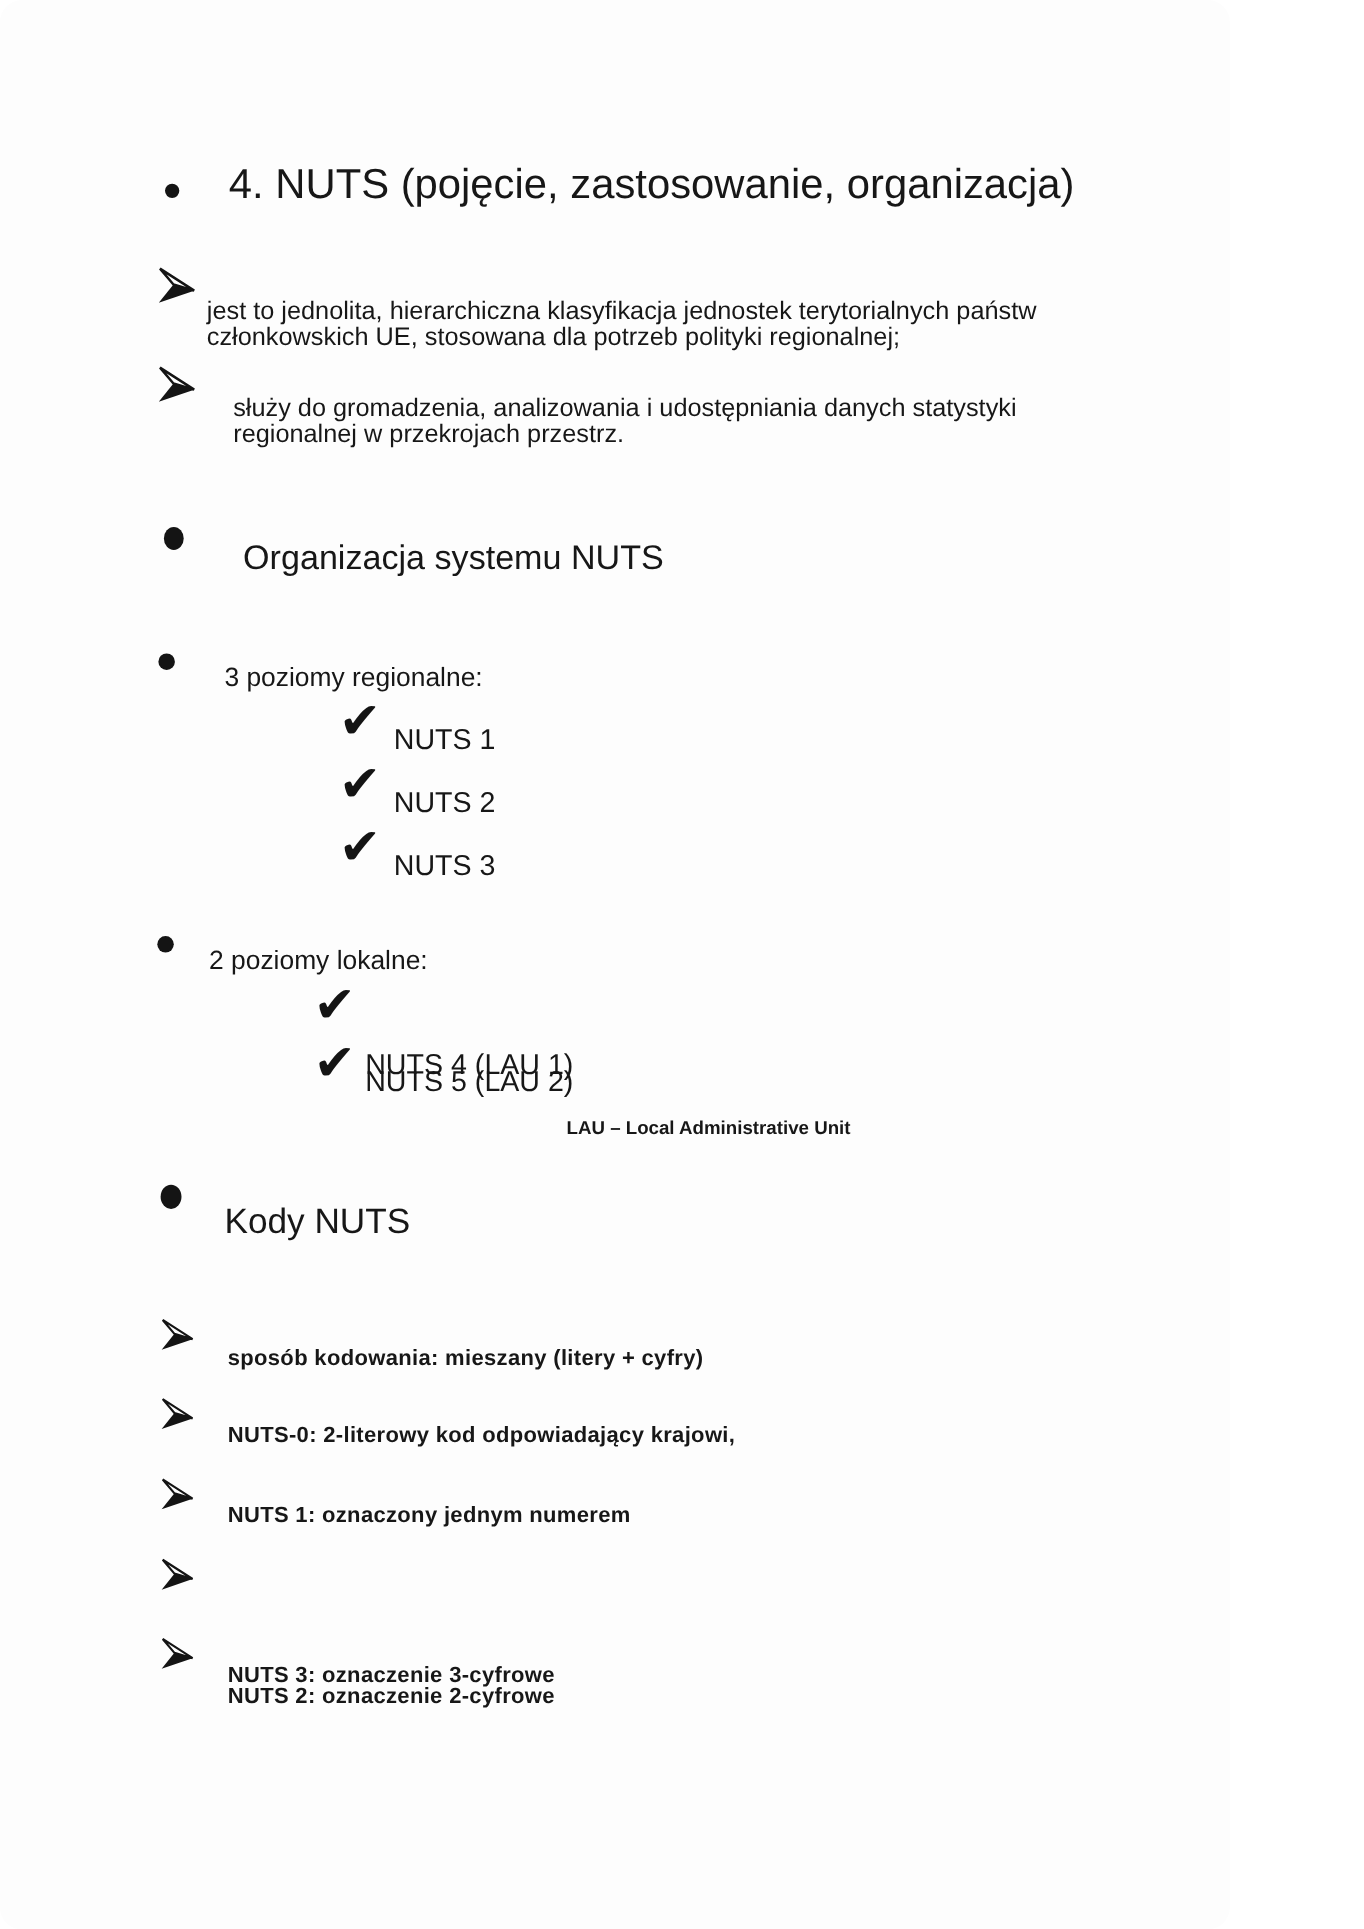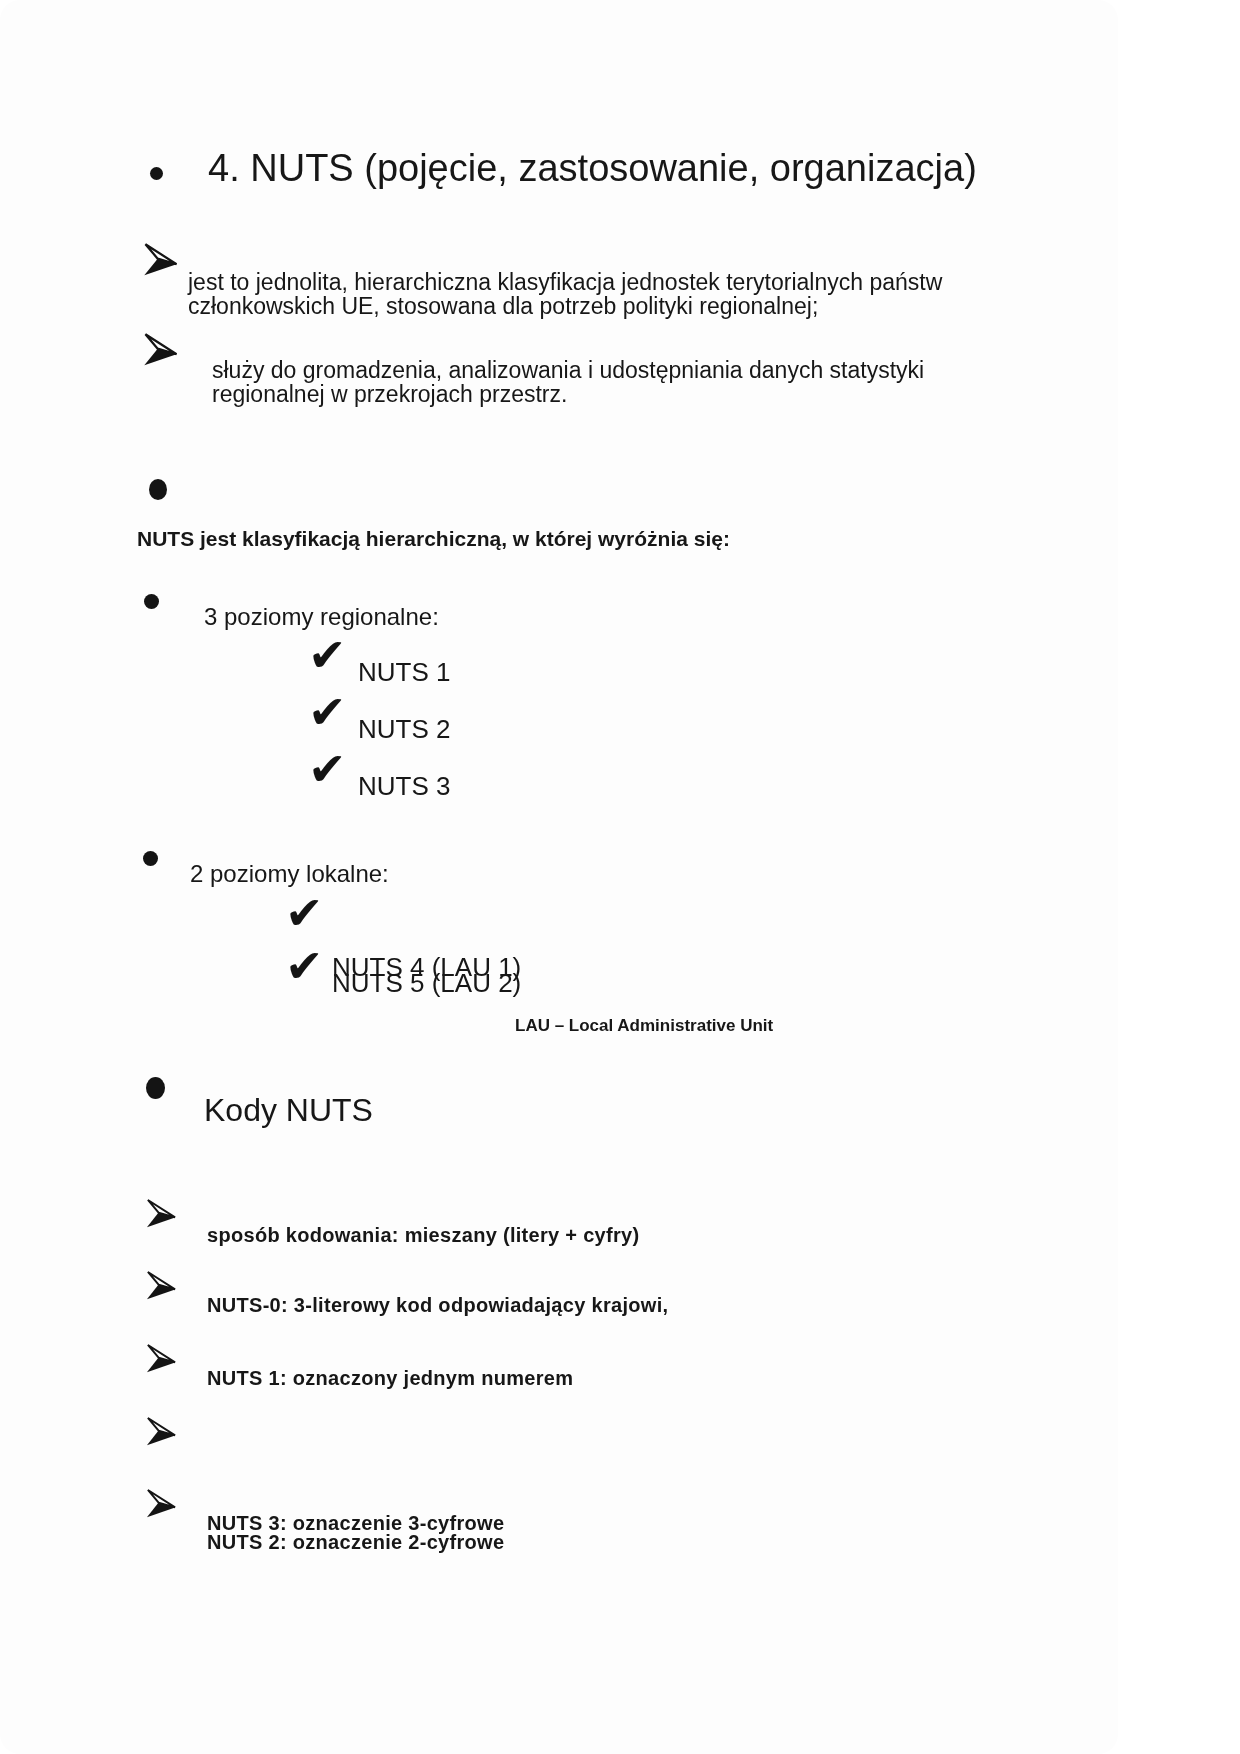--- a/index.html
+++ b/index.html
@@ -41,21 +41,21 @@
 członkowskich UE, stosowana dla potrzeb polityki regionalnej;</p>
 
   <svg class="abs arrow" style="left:142px;top:332px;" width="38" height="40" viewBox="0 0 34 36">
     <polygon points="3,2 31,20 14,15" fill="#fdfdfd" stroke="#141414" stroke-width="2"></polygon>
     <polygon points="14,15 31,20 2,30" fill="#141414"></polygon>
   </svg>
   <p class="abs intro-text" style="left:188px;top:358px;margin-left:24px;">służy do gromadzenia, analizowania i udostępniania danych statystyki
 regionalnej w przekrojach przestrz.</p>
 
   <span class="abs dot" style="left:149px;top:479px;width:18px;height:21px;"></span>
-  <p class="abs sub-bold" style="left:137px;top:527px;">NUTS jest klasyfikacją hierarchiczną, w której wyróżnia się:</p>
+  <h2 class="abs section-heading" style="left:221px;top:489px;">Organizacja systemu NUTS</h2>
 
   <span class="abs dot" style="left:144px;top:594px;width:15px;height:15px;"></span>
   <p class="abs group-label" style="left:204px;top:603px;">3 poziomy regionalne:</p>
 
   <span class="abs check-glyph" style="left:308px;top:632px;">✔</span>
   <span class="abs check-text" style="left:358px;top:657px;">NUTS 1</span>
 
   <span class="abs check-glyph" style="left:308px;top:689px;">✔</span>
   <span class="abs check-text" style="left:358px;top:714px;">NUTS 2</span>
 
@@ -79,21 +79,21 @@
   <svg class="abs arrow" style="left:145px;top:1198px;" width="33" height="35" viewBox="0 0 34 36">
     <polygon points="3,2 31,20 14,15" fill="#fdfdfd" stroke="#141414" stroke-width="2"></polygon>
     <polygon points="14,15 31,20 2,30" fill="#141414"></polygon>
   </svg>
   <span class="abs code-text" style="left:207px;top:1224px;">sposób kodowania: mieszany (litery + cyfry)</span>
 
   <svg class="abs arrow" style="left:145px;top:1270px;" width="33" height="35" viewBox="0 0 34 36">
     <polygon points="3,2 31,20 14,15" fill="#fdfdfd" stroke="#141414" stroke-width="2"></polygon>
     <polygon points="14,15 31,20 2,30" fill="#141414"></polygon>
   </svg>
-  <span class="abs code-text" style="left:207px;top:1294px;">NUTS-0: 3-literowy kod odpowiadający krajowi,</span>
+  <span class="abs code-text" style="left:207px;top:1294px;">NUTS-0: 2-literowy kod odpowiadający krajowi,</span>
 
   <svg class="abs arrow" style="left:145px;top:1343px;" width="33" height="35" viewBox="0 0 34 36">
     <polygon points="3,2 31,20 14,15" fill="#fdfdfd" stroke="#141414" stroke-width="2"></polygon>
     <polygon points="14,15 31,20 2,30" fill="#141414"></polygon>
   </svg>
   <span class="abs code-text" style="left:207px;top:1367px;">NUTS 1: oznaczony jednym numerem</span>
 
   <svg class="abs arrow" style="left:145px;top:1416px;" width="33" height="35" viewBox="0 0 34 36">
     <polygon points="3,2 31,20 14,15" fill="#fdfdfd" stroke="#141414" stroke-width="2"></polygon>
     <polygon points="14,15 31,20 2,30" fill="#141414"></polygon>

